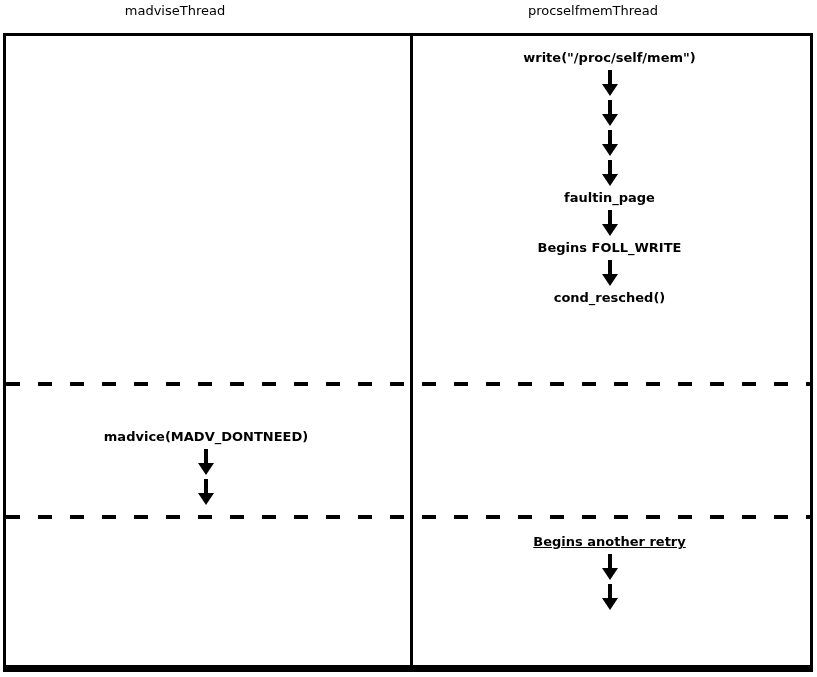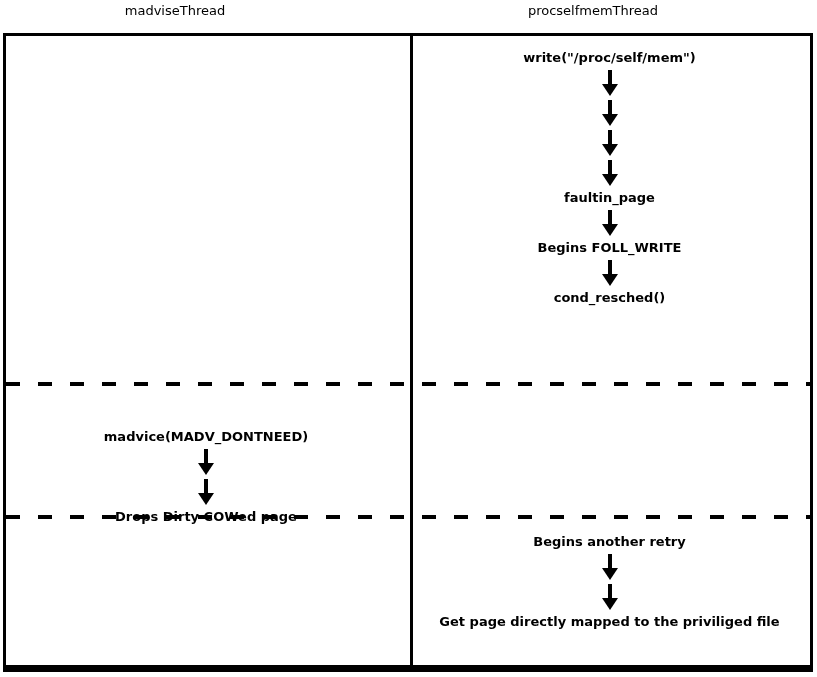--- a/index.html
+++ b/index.html
@@ -60,21 +60,21 @@
   .flow .node {
     font-size: 13px;
     font-weight: bold;
     line-height: 16px;
     white-space: nowrap;
     text-align: center;
   }
   .flow .arrow { width: 18px; height: 26px; display: block; }
   .flow-proc-top      { left: 405px; width: 397px; top: 14px;  }
   .flow-madvise-mid   { left: 0px;   width: 400px; top: 360px; margin-top: 33px; }
-  .flow-proc-bottom   { left: 405px; width: 397px; top: 498px; }
+  .flow-proc-bottom   { left: 405px; width: 397px; top: 498px; text-decoration: underline; }
 </style>
 </head>
 <body>
 
 <div class="canvas">
 
   <div class="col-header left">madviseThread</div>
   <div class="col-header right">procselfmemThread</div>
 
   <div class="outer-box">
@@ -117,30 +117,28 @@
     <div class="flow flow-madvise-mid">
       <div class="node">madvice(MADV_DONTNEED)</div>
       <svg class="arrow" viewBox="0 0 18 26">
           <rect x="7" y="0" width="4" height="15" fill="#000"></rect>
           <polygon points="1,14 17,14 9,26" fill="#000"></polygon>
         </svg>
       <svg class="arrow" viewBox="0 0 18 26">
           <rect x="7" y="0" width="4" height="15" fill="#000"></rect>
           <polygon points="1,14 17,14 9,26" fill="#000"></polygon>
         </svg>
-      <div class="node">Drops Dirty COWed page</div>
     </div>
 
     <div class="flow flow-proc-bottom">
       <div class="node">Begins another retry</div>
       <svg class="arrow" viewBox="0 0 18 26">
           <rect x="7" y="0" width="4" height="15" fill="#000"></rect>
           <polygon points="1,14 17,14 9,26" fill="#000"></polygon>
         </svg>
       <svg class="arrow" viewBox="0 0 18 26">
           <rect x="7" y="0" width="4" height="15" fill="#000"></rect>
           <polygon points="1,14 17,14 9,26" fill="#000"></polygon>
         </svg>
-      <div class="node">Get page directly mapped to the priviliged file</div>
     </div>
 
   </div>
 </div>
 
 </body></html>

